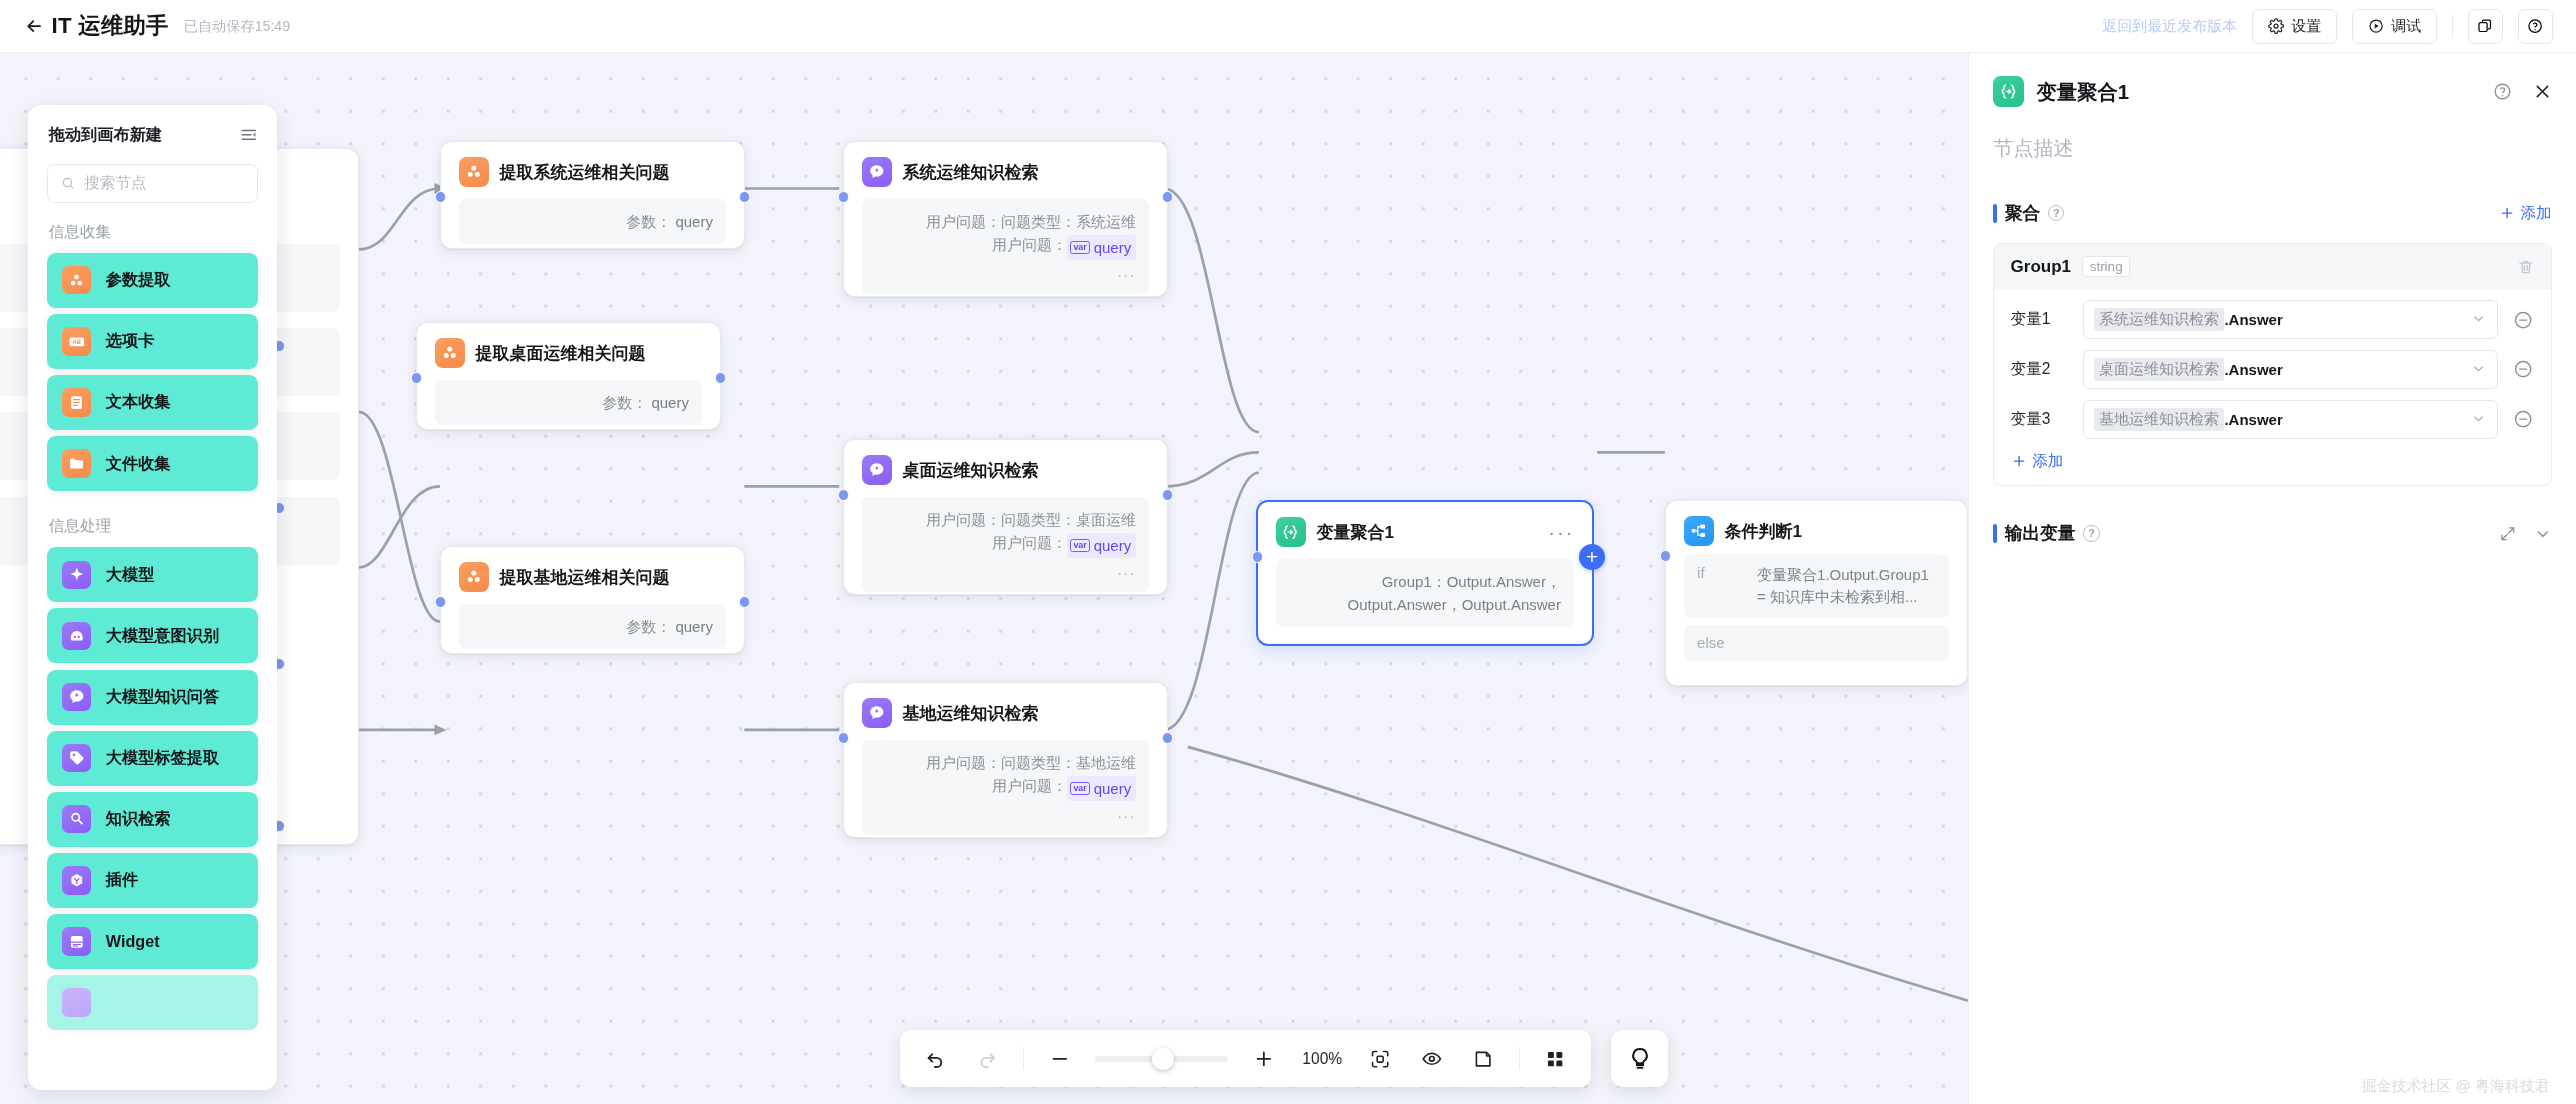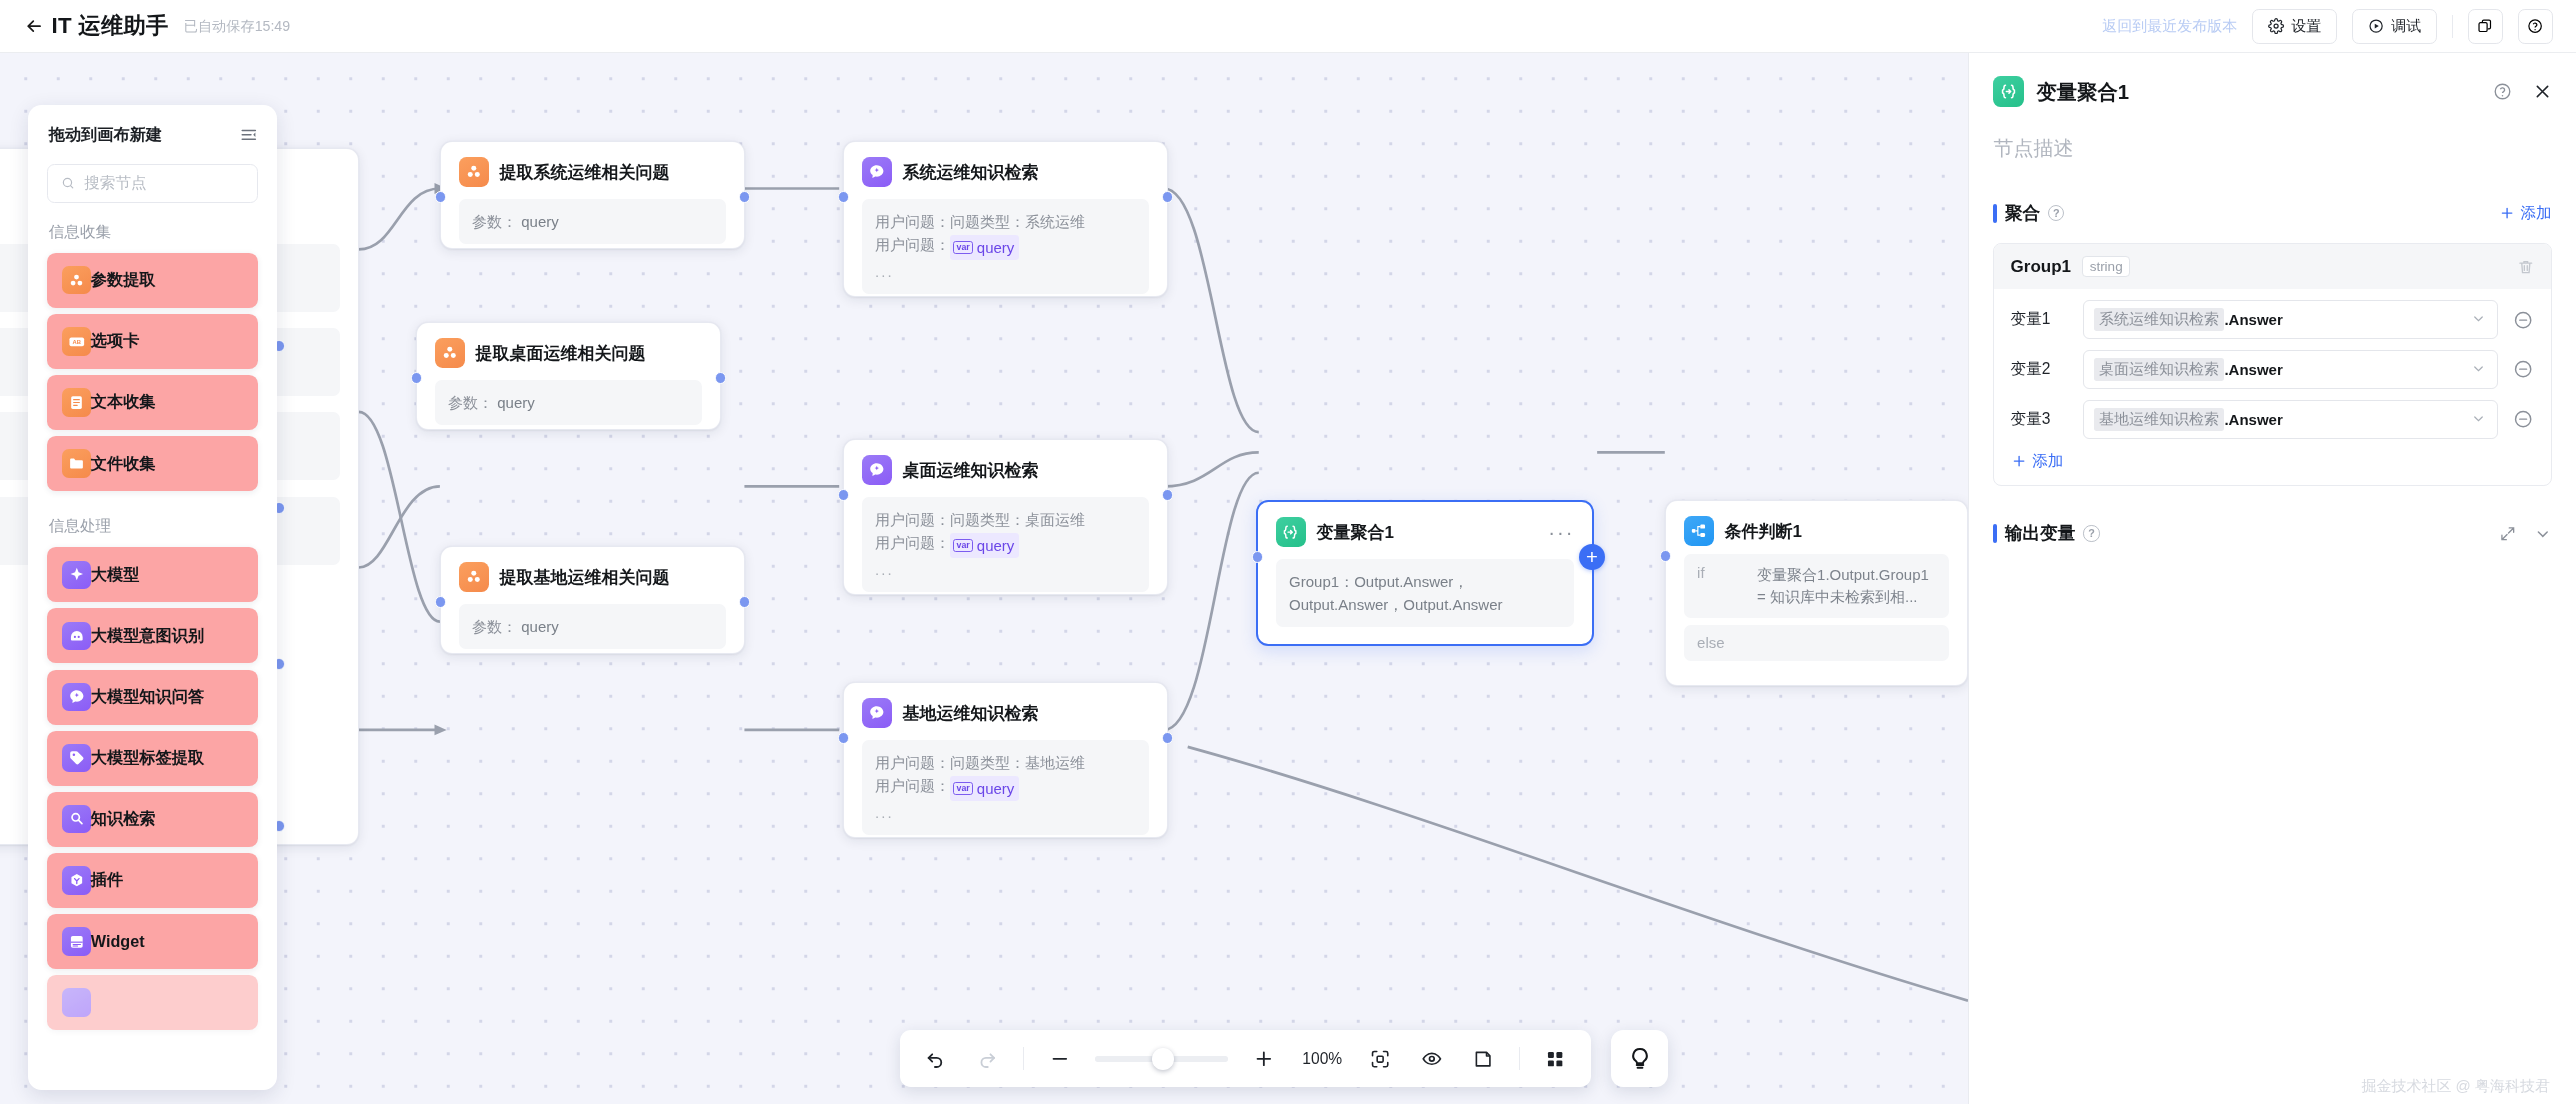--- a/index.html
+++ b/index.html
@@ -69,21 +69,21 @@
     color: #fff; margin-right: 10.8px;
   }
   .ico-orange { background: linear-gradient(150deg,#fb9f5e,#f58a4b); }
   .ico-purple { background: linear-gradient(150deg,#9b7bf7,#8b5cf6); }
   .ico-green  { background: linear-gradient(150deg,#3ecfa0,#25c08a); }
   .ico-blue   { background: linear-gradient(150deg,#3ea8f7,#2196f3); }
   .node-title { font-size: 17px; font-weight: 700; color: #14171a; white-space: nowrap; }
   .node-dots { margin-left: auto; color: #8a9099; font-size: 20.3px; letter-spacing: 2px; line-height: 6.8px; cursor: pointer; }
   .node-body {
     margin: 4.1px 17.6px 16.2px 17.6px; background: #f5f6f8; border-radius: 6.8px;
-    padding: 10.8px 13.5px; font-size: 15px; color: #7a8089; line-height: 1.55;
+    padding: 10.8px 13.5px; font-size: 15px; color: #7a8089; line-height: 1.55; text-align: right;
   }
   .node-body .muted { color: #8b9099; }
   .vartag {
     display: inline-flex; align-items: center; gap: 4.1px;
     background: #ece8ff; color: #6a46e8; border-radius: 3.4px;
     padding: 0.7px 4.7px 0.7px 3.4px;
   }
   .vartag .vbox {
     font-size: 8.8px; border: 1.1px solid #7c5cf0; border-radius: 2.7px;
     padding: 0 2px; line-height: 1.25; color: #6a46e8; font-weight: 700;
@@ -120,23 +120,23 @@
     margin: 9.5px 19px 0 19px; height: 39px; border: 0.7px solid #e6e8ee;
     border-radius: 7.4px; display: flex; align-items: center; padding: 0 12.2px; gap: 9.5px;
   }
   .pal-search input {
     border: none; outline: none; font-size: 15.6px; color: #701a75;
     background: transparent; width: 100%; font-family: inherit;
   }
   .pal-search input::placeholder { color: #b7bcc4; }
   .pal-group { font-size: 15.6px; color: #9aa0aa; padding: 19px 20.3px 4.1px 20.3px; }
   .pal-item {
-    margin: 6.1px 19px; height: 55px; background: #fca5a5; border-radius: 8.8px;
+    margin: 6.1px 19px; height: 55px; background: #5eead4; border-radius: 8.8px;
     box-shadow: 0 1.4px 6.1px rgba(25,35,70,.08); display: flex; align-items: center;
-    padding: 0 15px; cursor: pointer;
+    padding: 0 15px; gap: 15px; cursor: pointer;
   }
   .pal-ico {
     width: 28.4px; height: 28.4px; border-radius: 6.8px; flex: 0 0 28.4px;
     display: flex; align-items: center; justify-content: center; color: #fff;
   }
   .pal-label { font-size: 16.2px; font-weight: 600; color: #14171a; white-space: nowrap; }
 
   
   .rpanel {
     position: absolute; top: 53px; right: 0; width: 608px; height: 1052px;

